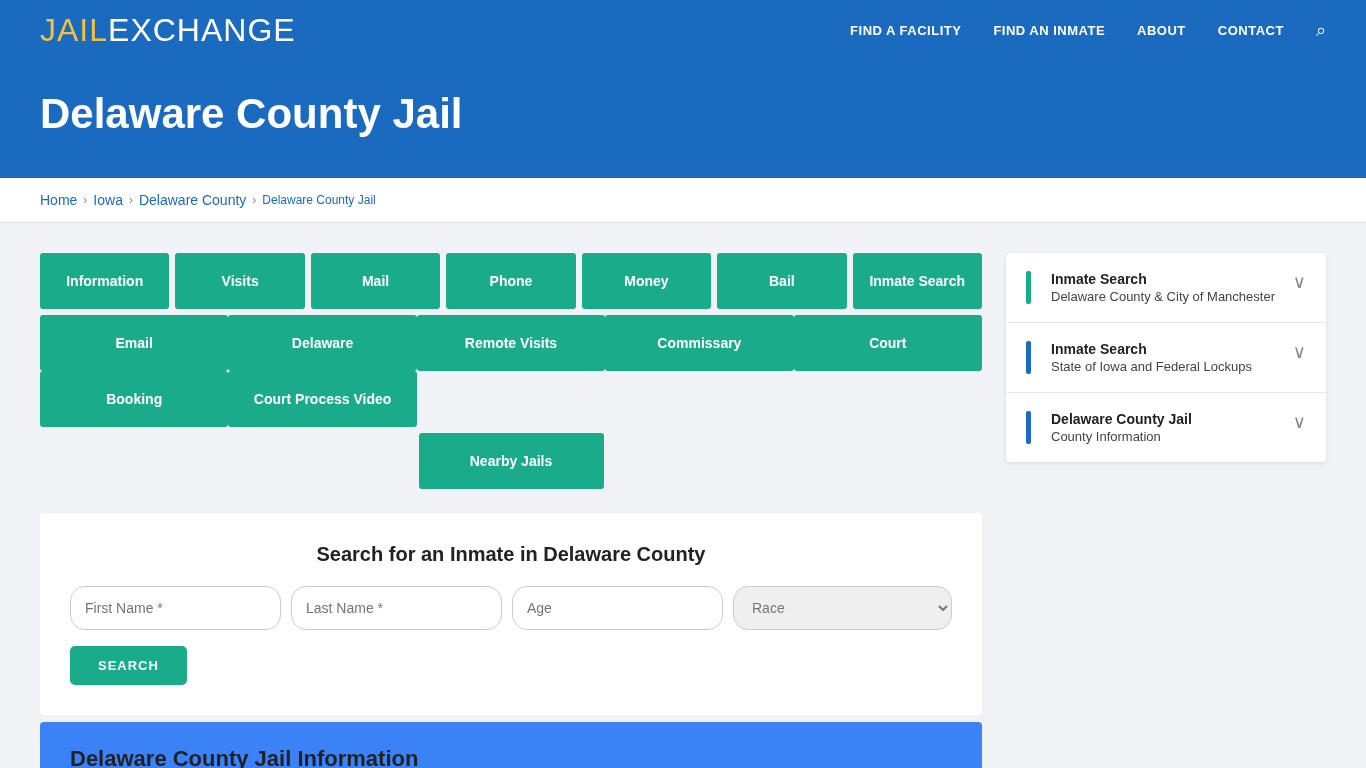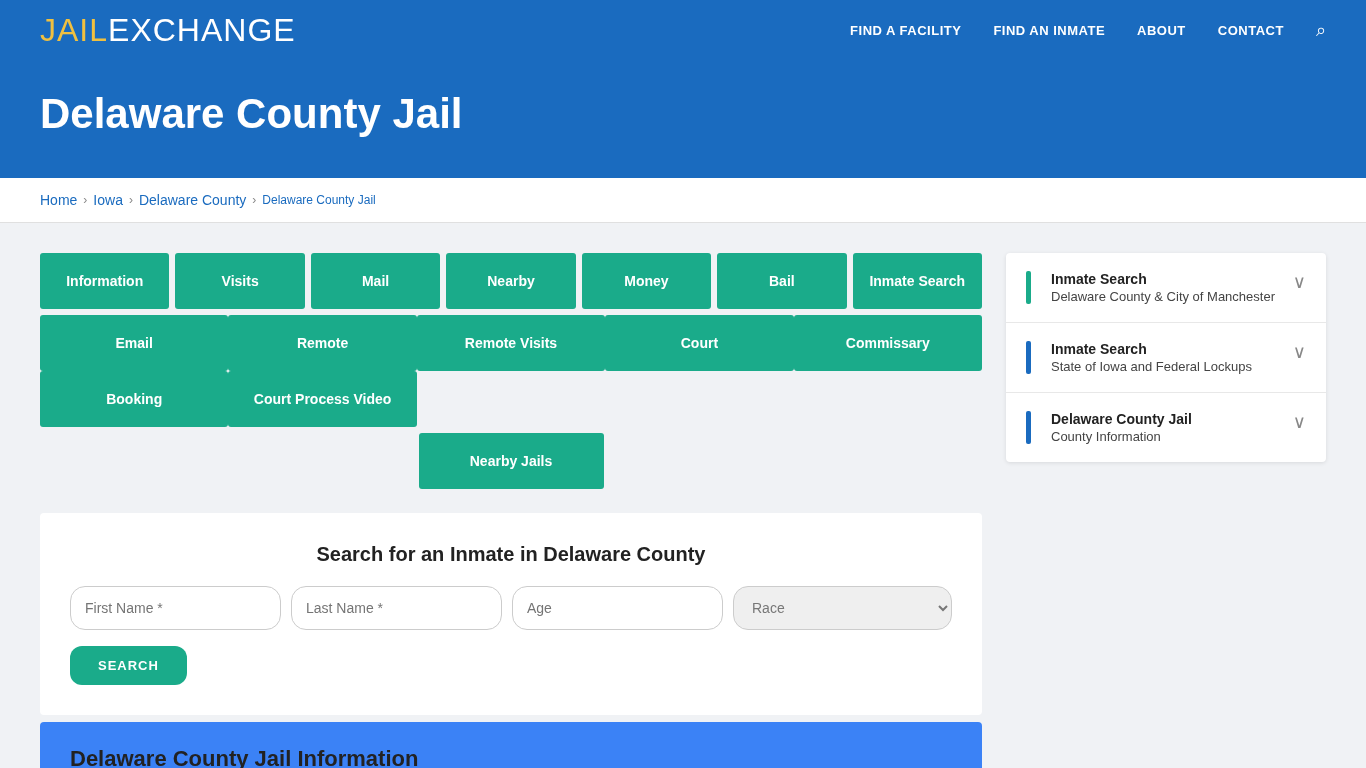--- a/index.html
+++ b/index.html
@@ -135,21 +135,21 @@
     }
     .search-fields select { flex: 1.2; }
     .search-btn {
       background: #1aab8a;
       color: white;
       border: none;
       padding: 12px 28px;
       font-size: 13px;
       font-weight: 700;
       letter-spacing: 1px;
-      border-radius: 12px;
+      border-radius: 5px;
       cursor: pointer;
     }
 
     
     .info-section {
       background: #3b82f6;
       padding: 24px 30px;
       border-radius: 4px;
     }
     .info-section h2 {
@@ -234,32 +234,32 @@
   </div>
 </div>
 
 <div class="main-wrap">
   <div class="left-col">
 
     <div class="buttons-grid">
       <button class="tab-btn">Information</button>
       <button class="tab-btn">Visits</button>
       <button class="tab-btn">Mail</button>
-      <button class="tab-btn">Nearby</button>
+      <button class="tab-btn">Phone</button>
       <button class="tab-btn">Money</button>
       <button class="tab-btn">Bail</button>
       <button class="tab-btn">Inmate Search</button>
     </div>
 
     <div class="buttons-grid-row2">
       <button class="tab-btn">Email</button>
-      <button class="tab-btn">Remote</button>
+      <button class="tab-btn">Delaware</button>
       <button class="tab-btn">Remote Visits</button>
+      <button class="tab-btn">Commissary</button>
       <button class="tab-btn">Court</button>
-      <button class="tab-btn">Commissary</button>
       <button class="tab-btn">Booking</button>
       <button class="tab-btn">Court Process Video</button>
     </div>
 
     <div class="buttons-row3">
       <button class="tab-btn tab-btn-wide">Nearby Jails</button>
     </div>
 
     <div class="search-card">
       <h2>Search for an Inmate in Delaware County</h2>

